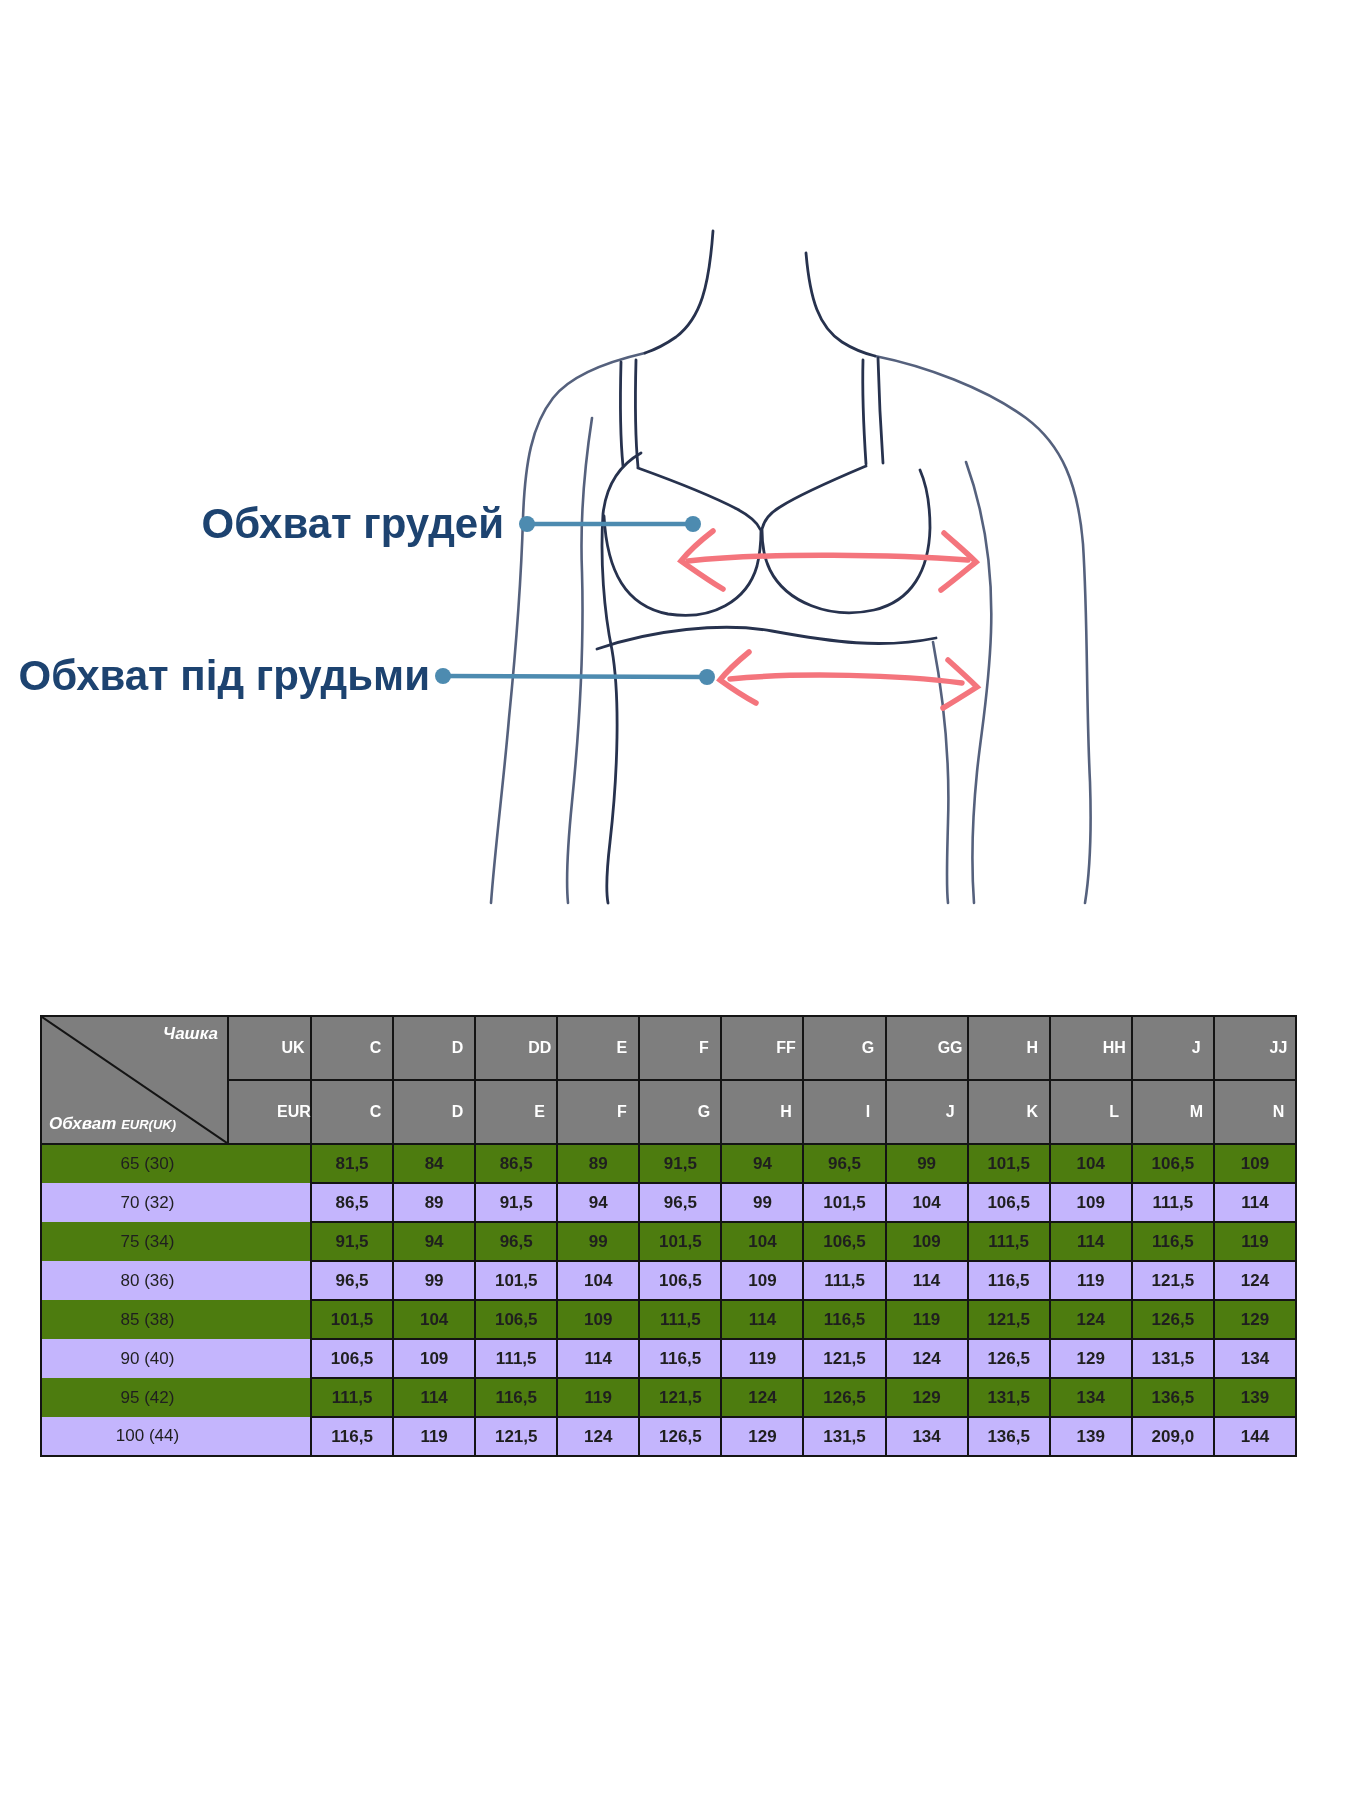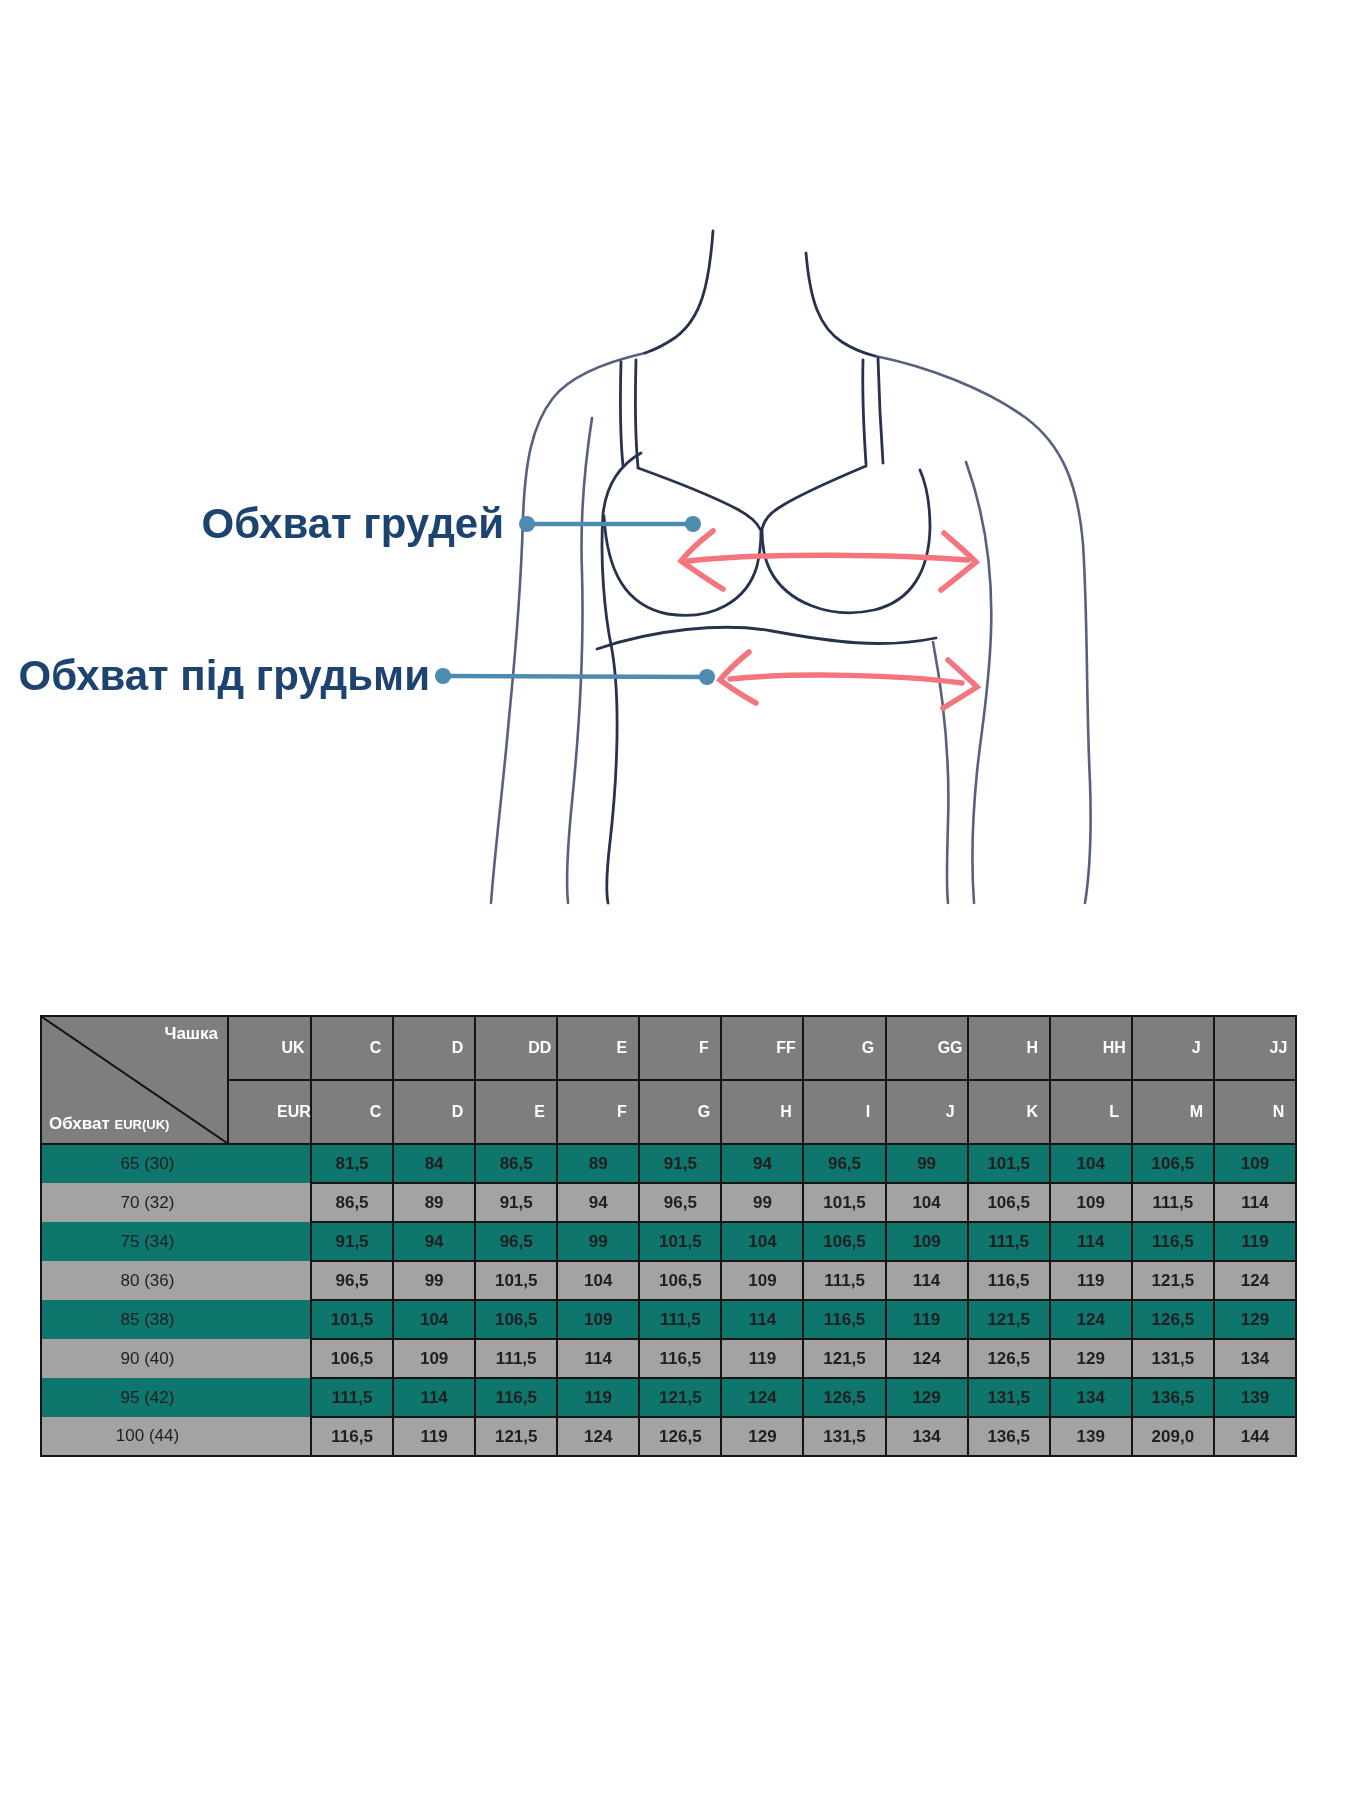--- a/index.html
+++ b/index.html
@@ -12,31 +12,31 @@
   #bust-label{top:503px;right:846px;}
   #underbust-label{top:655px;right:920px;text-align:right;}
   
   .size-table{position:absolute;left:40px;top:1015px;width:1257px;}
   .table-title{height:67px;background:#000;color:#fff;display:flex;align-items:center;
                justify-content:center;font-size:31px;font-weight:500;letter-spacing:.2px;}
   table{width:100%;border-collapse:collapse;table-layout:fixed;border:2px solid #141414;}
   col.c-label{width:187px;} col.c-unit{width:83px;}
   thead th, thead td{background:#7e7e7e;color:#fff;border:2px solid #141414;}
   thead th{height:60px;font-size:16px;font-weight:700;text-align:center;padding-left:48px;}
-  td.corner{position:relative;padding:8px;}
+  td.corner{position:relative;padding:8px;font-style:italic;}
   td.corner svg{position:absolute;left:0;top:0;width:100%;height:100%;}
   .corner-top{position:absolute;top:7px;right:9px;font-size:17px;font-weight:700;color:#fff;}
   .corner-bottom{position:absolute;bottom:9px;left:7px;font-size:17px;font-weight:700;color:#ffffff;}
   .corner-sub{font-size:13px;font-weight:700;}
   tbody td{height:35px;border:2px solid #141414;text-align:center;font-size:17px;
            font-weight:600;color:#1f1f1f;}
   tbody td.band-label{border:none;border-right:2px solid #141414;font-weight:400;
                       padding-right:58px;}
-  tbody tr.alt{background:#0f766e;}
-  tbody tr.plain{background:#a3a3a3;}
+  tbody tr.alt{background:#4d7c0f;}
+  tbody tr.plain{background:#c4b5fd;}
 </style>
 </head>
 <body>
 
 <div class="canvas">
 
   <svg class="diagram-svg" width="1350" height="1000" viewBox="0 0 1350 1000">
 
     <g fill="none" stroke="#55617d" stroke-width="2.6" stroke-linecap="round">
       <path d="M 645,353 C 606,362 570,376 553,398 C 532,425 525,462 523,518 C 521,588 515,658 509,718 C 504,778 495,848 491,903"></path>

